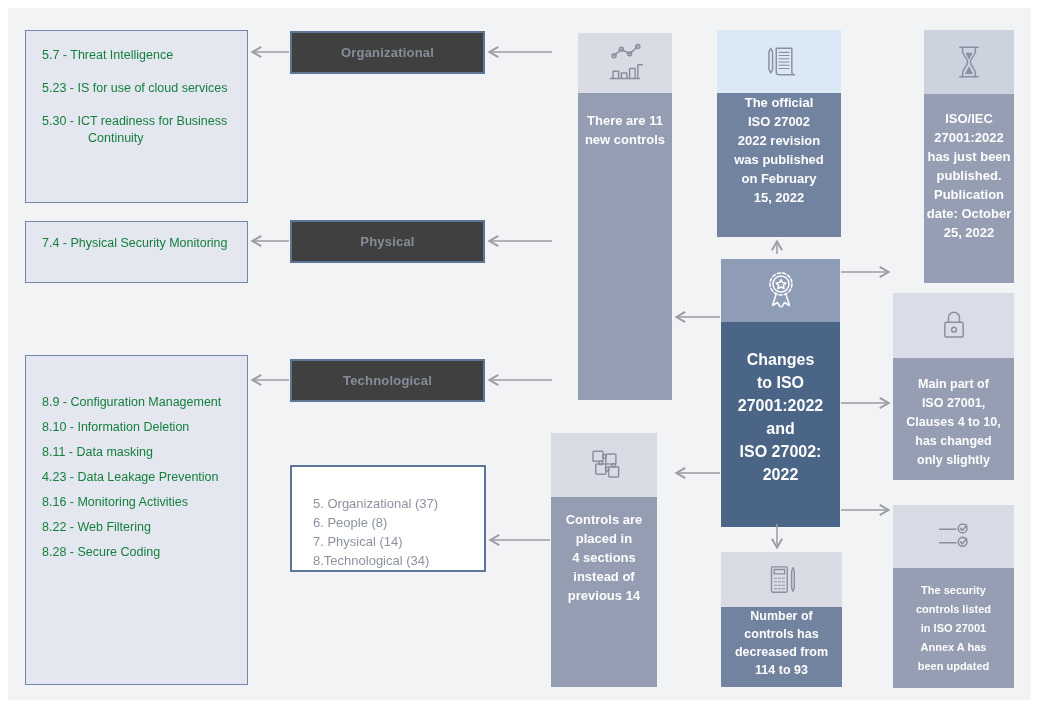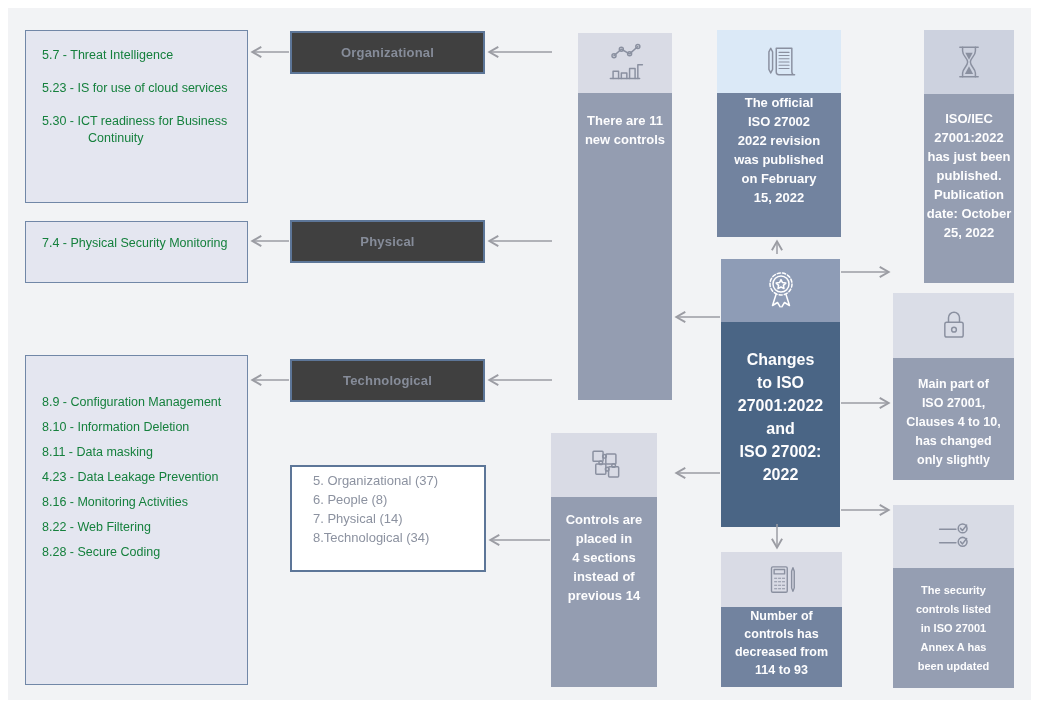--- a/index.html
+++ b/index.html
@@ -26,21 +26,21 @@
     box-sizing:border-box;display:flex;align-items:center;justify-content:center;
     color:#868c99;font-size:13px;font-weight:700;letter-spacing:.2px;
   }
   #cat-org{left:290px;top:31px;}
   #cat-phy{left:290px;top:220px;}
   #cat-tech{left:290px;top:359px;}
 
   
   #sections{
     position:absolute;left:290px;top:465px;width:196px;height:107px;background:#ffffff;
-    border:2px solid #5d7698;box-sizing:border-box;padding:4px 6px 0 21px;
+    border:2px solid #5d7698;box-sizing:border-box;padding:27px 6px 0 21px;
     color:#8c92a0;font-size:13px;line-height:19px;
   }
 
   
   .col{position:absolute;display:flex;flex-direction:column;box-sizing:border-box;}
   .col-head{display:flex;align-items:center;justify-content:center;color:#8a90a0;flex:0 0 auto;}
   .col-body{
     flex:1 1 auto;text-align:center;white-space:pre-line;color:#fdfdfe;
     font-weight:700;font-size:13px;line-height:19px;box-sizing:border-box;
   }

